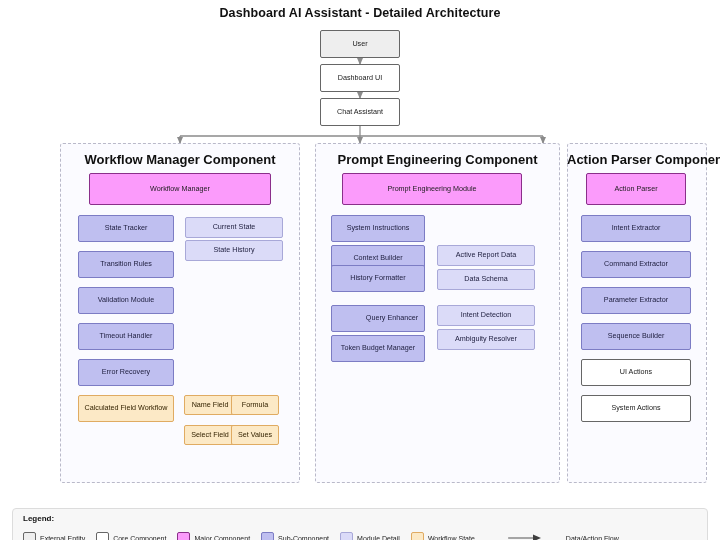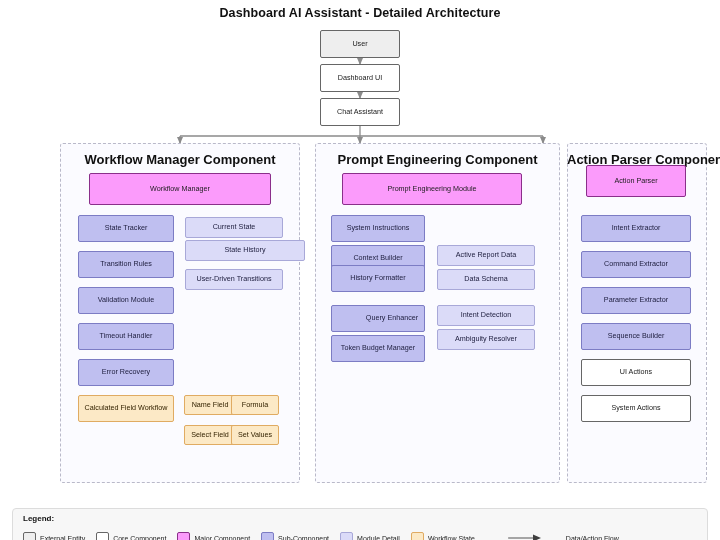--- a/index.html
+++ b/index.html
@@ -232,25 +232,22 @@
   <div class="node style-sub" style="left:78px; top:359px; width:96px; height:27px;">
     <span>Error Recovery</span>
   </div>
   <div class="node style-state" style="left:78px; top:395px; width:96px; height:27px;">
     <span>Calculated Field Workflow</span>
   </div>
 
   <div class="node style-detail" style="left:185px; top:217px; width:98px; height:21px;">
     <span>Current State</span>
   </div>
-  <div class="node style-detail" style="left:185px; top:240px; width:120px; height:21px;">
+  <div class="node style-detail" style="left:185px; top:240px; width:98px; height:21px;">
     <span>State History</span>
-  </div>
-  <div class="node style-detail" style="left:185px; top:269px; width:98px; height:21px;">
-    <span>User-Driven Transitions</span>
   </div>
 
   <div class="node style-state" style="left:184px; top:395px; width:52px; height:20px;">
     <span>Name Field</span>
   </div>
   <div class="node style-state" style="left:231px; top:395px; width:48px; height:20px;">
     <span>Formula</span>
   </div>
   <div class="node style-state" style="left:184px; top:425px; width:52px; height:20px;">
     <span>Select Field</span>
@@ -291,21 +288,21 @@
   <div class="node style-detail" style="left:437px; top:305px; width:98px; height:21px;">
     <span>Intent Detection</span>
   </div>
   <div class="node style-detail" style="left:437px; top:329px; width:98px; height:21px;">
     <span>Ambiguity Resolver</span>
   </div>
 
   <div class="group" style="left:567px; top:143px; width:140px; height:340px;"></div>
   <div class="group-title" style="left:567px; top:152px; width:140px;">Action Parser Component</div>
 
-  <div class="node style-major" style="left:586px; top:165px; width:100px; height:32px;">
+  <div class="node style-major" style="left:586px; top:173px; width:100px; height:32px;">
     <span>Action Parser</span>
   </div>
 
   <div class="node style-sub" style="left:581px; top:215px; width:110px; height:27px;">
     <span>Intent Extractor</span>
   </div>
   <div class="node style-sub" style="left:581px; top:251px; width:110px; height:27px;">
     <span>Command Extractor</span>
   </div>
   <div class="node style-sub" style="left:581px; top:287px; width:110px; height:27px;">

